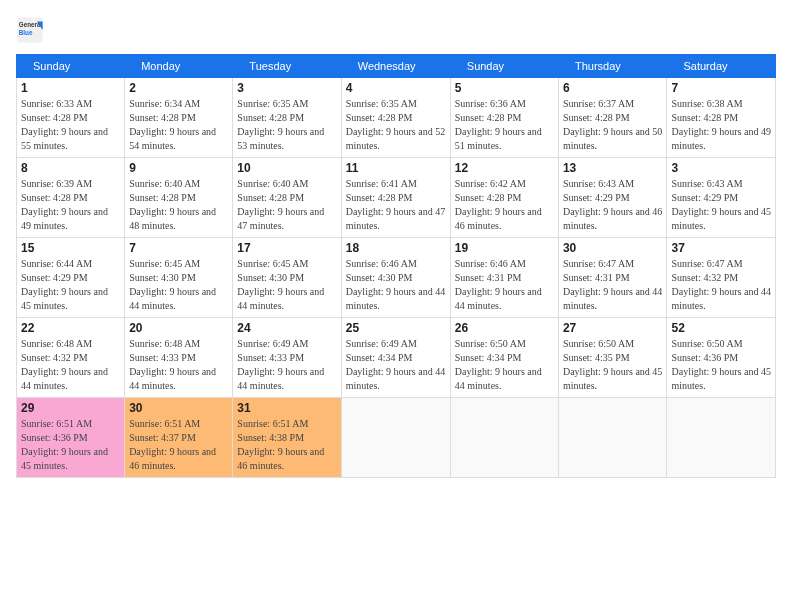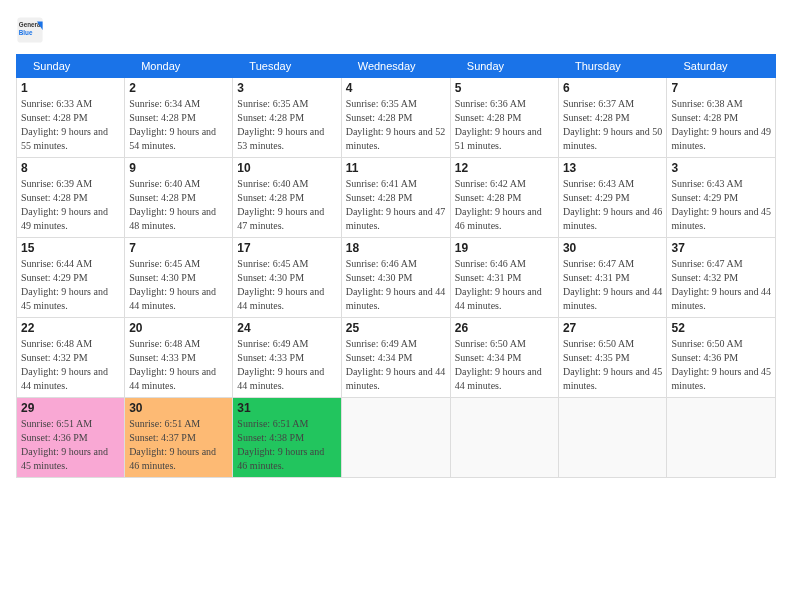--- a/index.html
+++ b/index.html
@@ -251,21 +251,21 @@
         </tr>
         <tr style="background: rgb(245, 245, 245);">
           <td style="background: #f9a8d4;">
         <span class="day-num">29</span>
         <span class="day-info">Sunrise: 6:51 AM<br>Sunset: 4:36 PM<br>Daylight: 9 hours and 45 minutes.</span>
       </td>
           <td style="background: #fdba74;">
         <span class="day-num">30</span>
         <span class="day-info">Sunrise: 6:51 AM<br>Sunset: 4:37 PM<br>Daylight: 9 hours and 46 minutes.</span>
       </td>
-          <td style="background: #22c55e;">
+          <td style="background: #fdba74;">
         <span class="day-num">31</span>
         <span class="day-info">Sunrise: 6:51 AM<br>Sunset: 4:38 PM<br>Daylight: 9 hours and 46 minutes.</span>
       </td>
           <td class="empty-cell" style="background: rgb(245, 245, 245);"></td>
           <td class="empty-cell" style="background: rgb(245, 245, 245);"></td>
           <td class="empty-cell" style="background: rgb(245, 245, 245);"></td>
           <td class="empty-cell" style="background: rgb(245, 245, 245);"></td>
         </tr>
       </tbody>
   </table>

